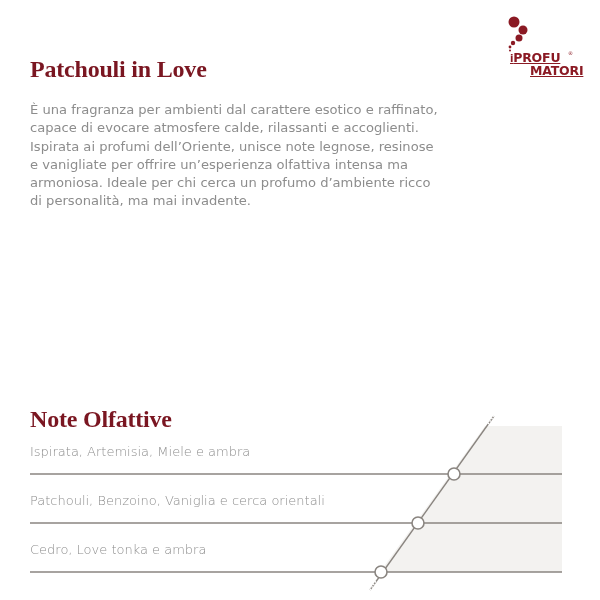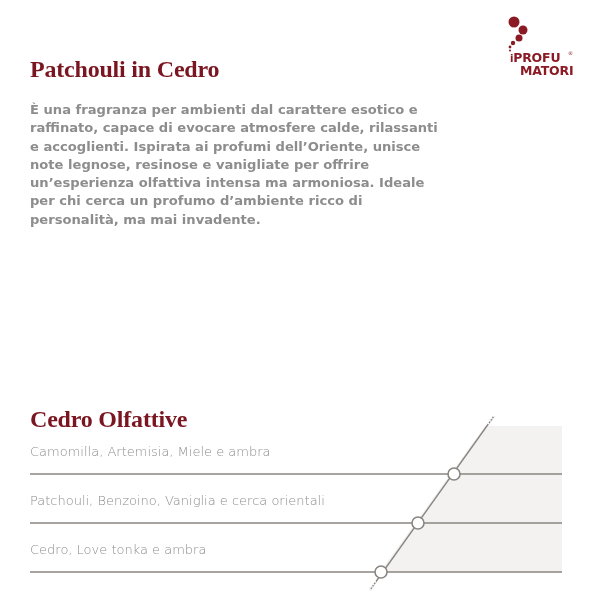--- a/index.html
+++ b/index.html
@@ -2,58 +2,58 @@
 <html><head>
   <meta charset="utf-8">
   <style>
     * { margin:0; padding:0; box-sizing:border-box; }
     html, body { width:600px; height:600px; background:#ffffff; overflow:hidden; }
     body { position:relative; font-family:"DejaVu Sans", sans-serif; }
     .logo { position:absolute; left:506px; top:16px; width:72px; height:68px; }
     .logo-text { position:absolute; left:12px; top:36px; font-family:"DejaVu Sans", sans-serif; font-weight:bold; color:#8b1a24; font-size:12.5px; line-height:12px; letter-spacing:-0.2px; }
     .logo-reg { position:absolute; left:62px; top:34px; font-size:5px; color:#8b1a24; }
     .title { position:absolute; left:30px; top:56px; font-family:"Liberation Serif", serif; font-weight:bold; font-size:24px; color:#7a1621; letter-spacing:-0.2px; }
-    .desc { position:absolute; left:30px; top:101px; width:410px; font-family:"DejaVu Sans", sans-serif; font-size:13.1px; line-height:18.3px; color:#8d8d8d; font-weight:700; }
+    .desc { position:absolute; left:30px; top:101px; width:410px; font-family:"DejaVu Sans", sans-serif; font-size:13.1px; line-height:18.3px; color:#8d8d8d; font-weight:400; }
     .notes-title { position:absolute; left:30px; top:406px; font-family:"Liberation Serif", serif; font-weight:bold; font-size:24px; color:#7a1621; letter-spacing:-0.2px; }
     .panel { position:absolute; left:0; top:0; width:600px; height:600px; }
     .note-label { position:absolute; left:30px; font-family:"DejaVu Sans", sans-serif; font-size:13px; color:#8d8d8d; font-weight:300; }
   </style>
 </head>
 <body>
 
 <div class="logo">
   <svg width="72" height="40" viewBox="0 0 72 40" style="position:absolute;left:0;top:0;">
     <circle cx="8" cy="6" r="5.5" fill="#8b1a24"></circle>
     <circle cx="17" cy="14" r="4.5" fill="#8b1a24"></circle>
     <circle cx="13" cy="22" r="3.5" fill="#8b1a24"></circle>
     <circle cx="7" cy="27" r="2.2" fill="#8b1a24"></circle>
     <circle cx="4" cy="31" r="1.4" fill="#8b1a24"></circle>
     <circle cx="4" cy="34.5" r="1" fill="#8b1a24"></circle>
   </svg>
-  <div class="logo-text" style="left:4px;">
+  <div class="logo-text" style="left:4px;text-decoration:underline;">
     <span style="font-size:10px;">i</span><span>PROFU</span><br>
-    <span style="margin-left:10px;">MATORI</span>
+    <span style="margin-left:20px;">MATORI</span>
   </div>
   <span class="logo-reg">®</span>
 </div>
 
-<h1 class="title">Patchouli in Cedro</h1>
+<h1 class="title">Patchouli in Love</h1>
 
 <p class="desc">È una fragranza per ambienti dal carattere esotico e raffinato, capace di evocare atmosfere calde, rilassanti e accoglienti. Ispirata ai profumi dell’Oriente, unisce note legnose, resinose e vanigliate per offrire un’esperienza olfattiva intensa ma armoniosa. Ideale per chi cerca un profumo d’ambiente ricco di personalità, ma mai invadente.</p>
 
 <svg class="panel" width="600" height="600" viewBox="0 0 600 600">
   <polygon points="485,426 562,426 562,572 380,572" fill="#f3f2f0"></polygon>
   <line x1="30" y1="474" x2="562" y2="474" stroke="#8a8580" stroke-width="1.6"></line>
   <line x1="30" y1="523" x2="562" y2="523" stroke="#8a8580" stroke-width="1.6"></line>
   <line x1="30" y1="572" x2="562" y2="572" stroke="#8a8580" stroke-width="1.6"></line>
   <line x1="370" y1="590" x2="494" y2="416" stroke="#8a8580" stroke-width="1.4"></line>
   <line x1="488" y1="424" x2="496" y2="413" stroke="#ffffff" stroke-width="1.5" stroke-dasharray="1.5 1.5"></line>
   <line x1="370" y1="590" x2="376" y2="581" stroke="#ffffff" stroke-width="1.5" stroke-dasharray="1.5 1.5"></line>
   <circle cx="454" cy="474" r="6" fill="#ffffff" stroke="#8a8580" stroke-width="1.6"></circle>
   <circle cx="418" cy="523" r="6" fill="#ffffff" stroke="#8a8580" stroke-width="1.6"></circle>
   <circle cx="381" cy="572" r="6" fill="#ffffff" stroke="#8a8580" stroke-width="1.6"></circle>
 </svg>
 
-<h2 class="notes-title">Cedro Olfattive</h2>
+<h2 class="notes-title">Note Olfattive</h2>
 
-<div class="note-label" style="top:444px;">Camomilla, Artemisia, Miele e ambra</div>
+<div class="note-label" style="top:444px;">Ispirata, Artemisia, Miele e ambra</div>
 <div class="note-label" style="top:493px;">Patchouli, Benzoino, Vaniglia e cerca orientali</div>
 <div class="note-label" style="top:542px;">Cedro, Love tonka e ambra</div>
 
 </body></html>

